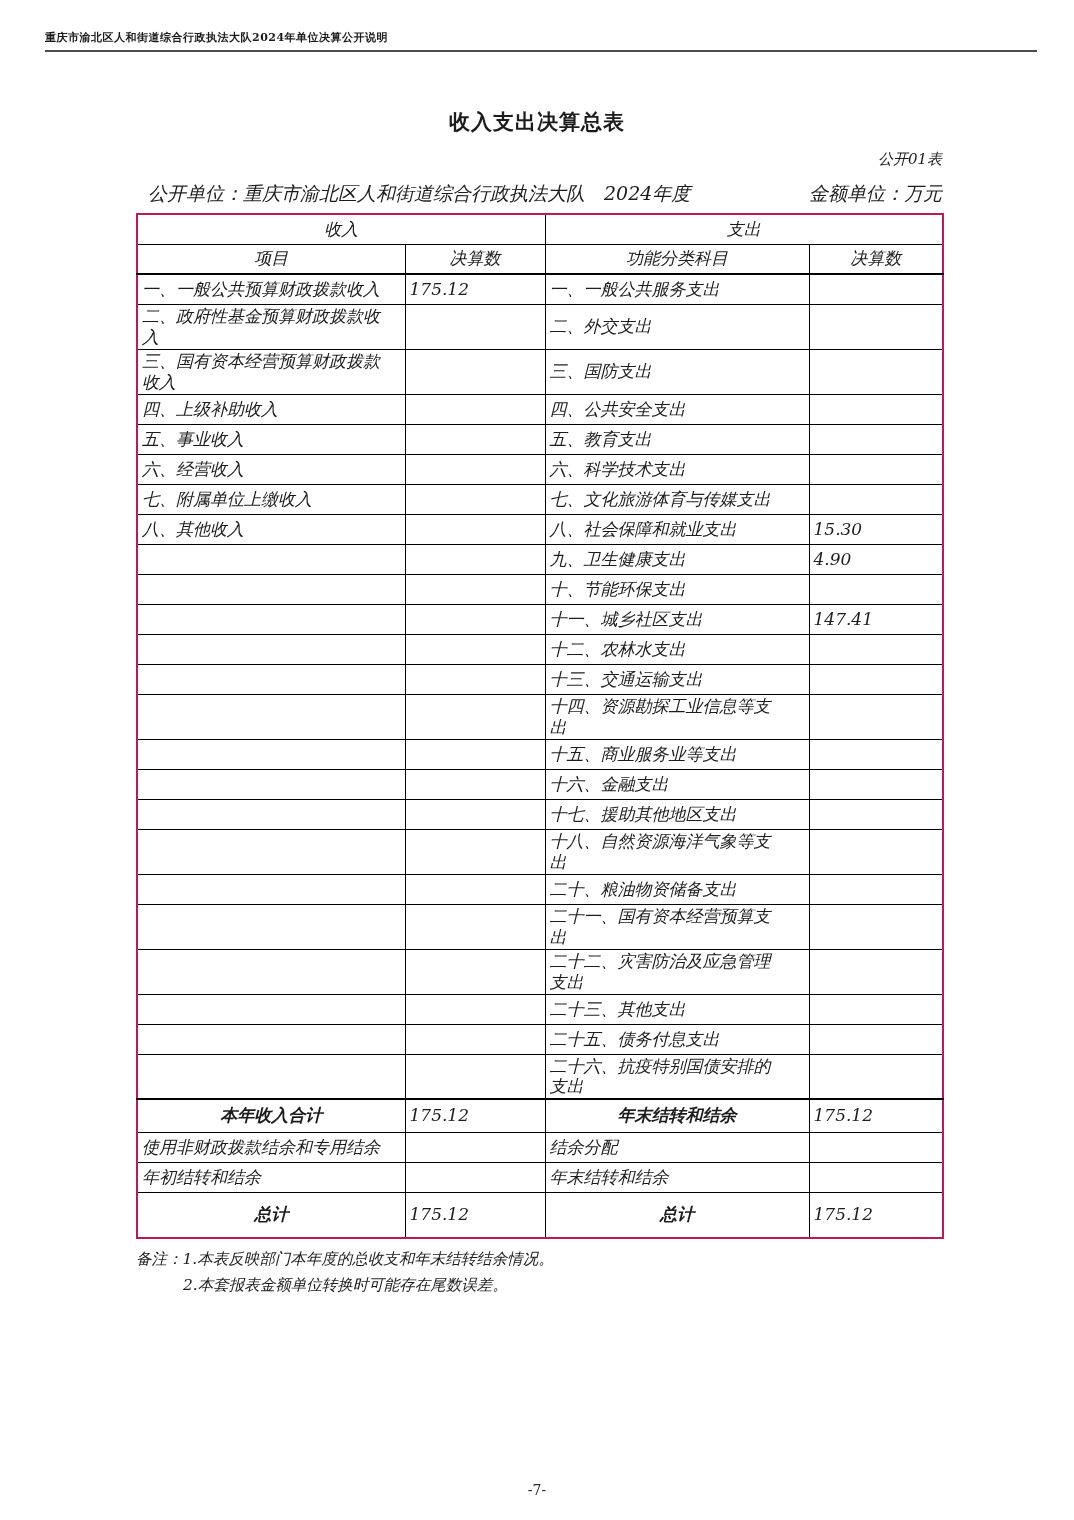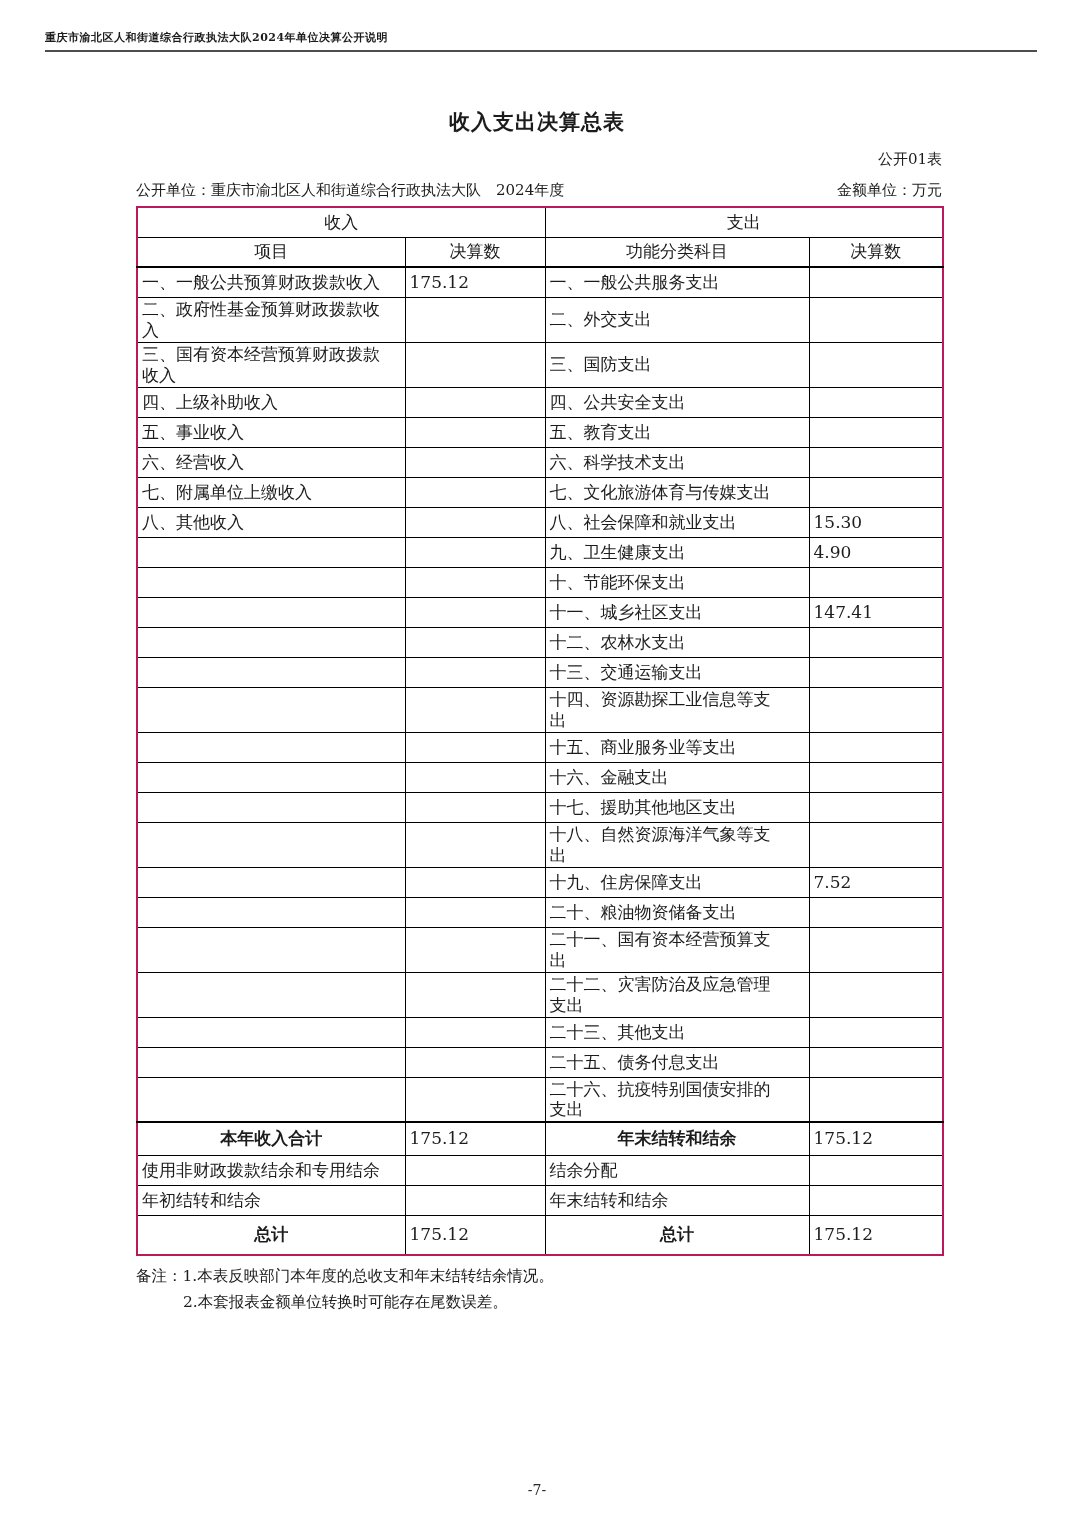--- a/index.html
+++ b/index.html
@@ -13,25 +13,26 @@
   }
   .topbar { padding: 30px 0 0 45px; }
   .topbar-text { font-size: 11px; font-weight: bold; letter-spacing: 0.5px; }
   .header-rule { margin-top: 5px; width: 992px; border-bottom: 2px solid #4d4d4d; }
 
   .doc-title {
     margin-top: 56px; text-align: center;
     font-size: 21px; font-weight: bold; letter-spacing: 1px;
   }
 
-  .content { width: 806px; margin-left: 136px; }
+  .content { width: 806px; margin-left: 136px; font-style: italic; }
   .table-code { margin-top: 14px; text-align: right; font-size: 15px; }
   .unit-line {
     margin-top: 12px; display: flex; justify-content: space-between;
-    font-size: 15px;
+    font-size: 19px;
+    margin-left: 12px;
   }
 
   table.budget {
     margin-top: 6px; width: 806px;
     border-collapse: collapse; table-layout: fixed;
     border: 2px solid #be185d;
   }
   table.budget td {
     border: 1px solid #000;
     font-size: 17px;
@@ -47,21 +48,21 @@
   col.c-item2  { width: 264px; }
   col.c-val2   { width: 134px; }
 
   thead td { text-align: center; height: 33px; }
   thead tr.col-headers td { border-bottom: 2px solid #000; }
 
   td.label-cell { text-align: left; padding-left: 3px; }
   td.value-cell { text-align: left; font-size: 16px; padding-right: 4px; }
   tr.tall td { height: 45px; }
   tr.summary-first td { border-top: 2px solid #000; height: 33px; }
-  tr.summary-last td { height: 40px; }
+  tr.summary-last td { height: 46px; }
   td.sum-label { text-align: center; font-weight: bold; }
 
   .notes { margin-top: 7px; font-size: 15.5px; line-height: 1.68; }
   .note-2 { padding-left: 47px; }
 
   .page-number {
     position: absolute; bottom: 22px; left: 0;
     width: 100%; text-align: center;
     font-size: 14px; color: #2a2a2a;
   }
@@ -212,26 +213,20 @@
         <tr class="tall">
           <td class="label-cell"></td>
           <td class="value-cell"></td>
           <td class="label-cell">十八、自然资源海洋气象等支
 出</td>
           <td class="value-cell"></td>
         </tr>
         <tr>
           <td class="label-cell"></td>
           <td class="value-cell"></td>
-          <td class="label-cell">十九、住房保障支出</td>
-          <td class="value-cell">7.52</td>
-        </tr>
-        <tr>
-          <td class="label-cell"></td>
-          <td class="value-cell"></td>
           <td class="label-cell">二十、粮油物资储备支出</td>
           <td class="value-cell"></td>
         </tr>
         <tr class="tall">
           <td class="label-cell"></td>
           <td class="value-cell"></td>
           <td class="label-cell">二十一、国有资本经营预算支
 出</td>
           <td class="value-cell"></td>
         </tr>

